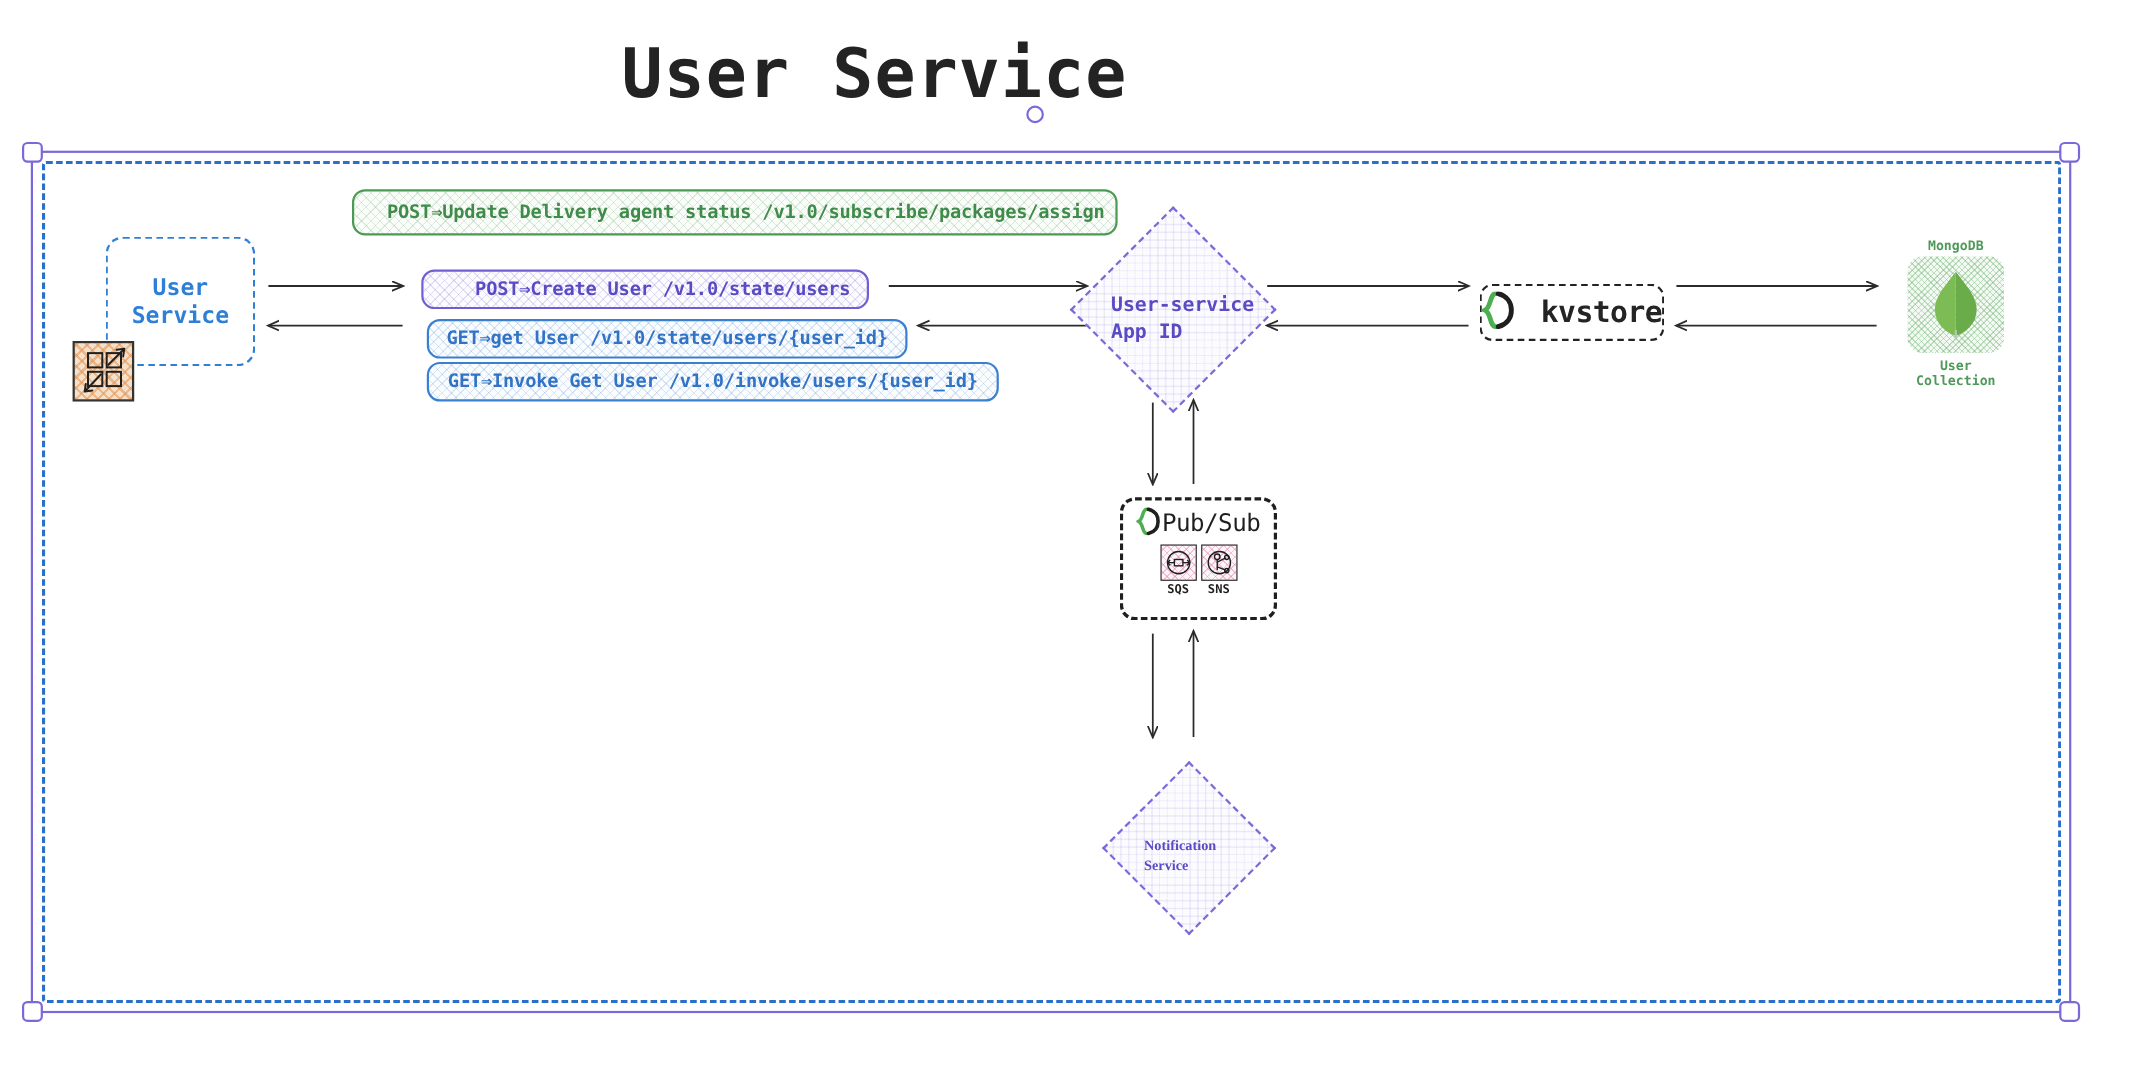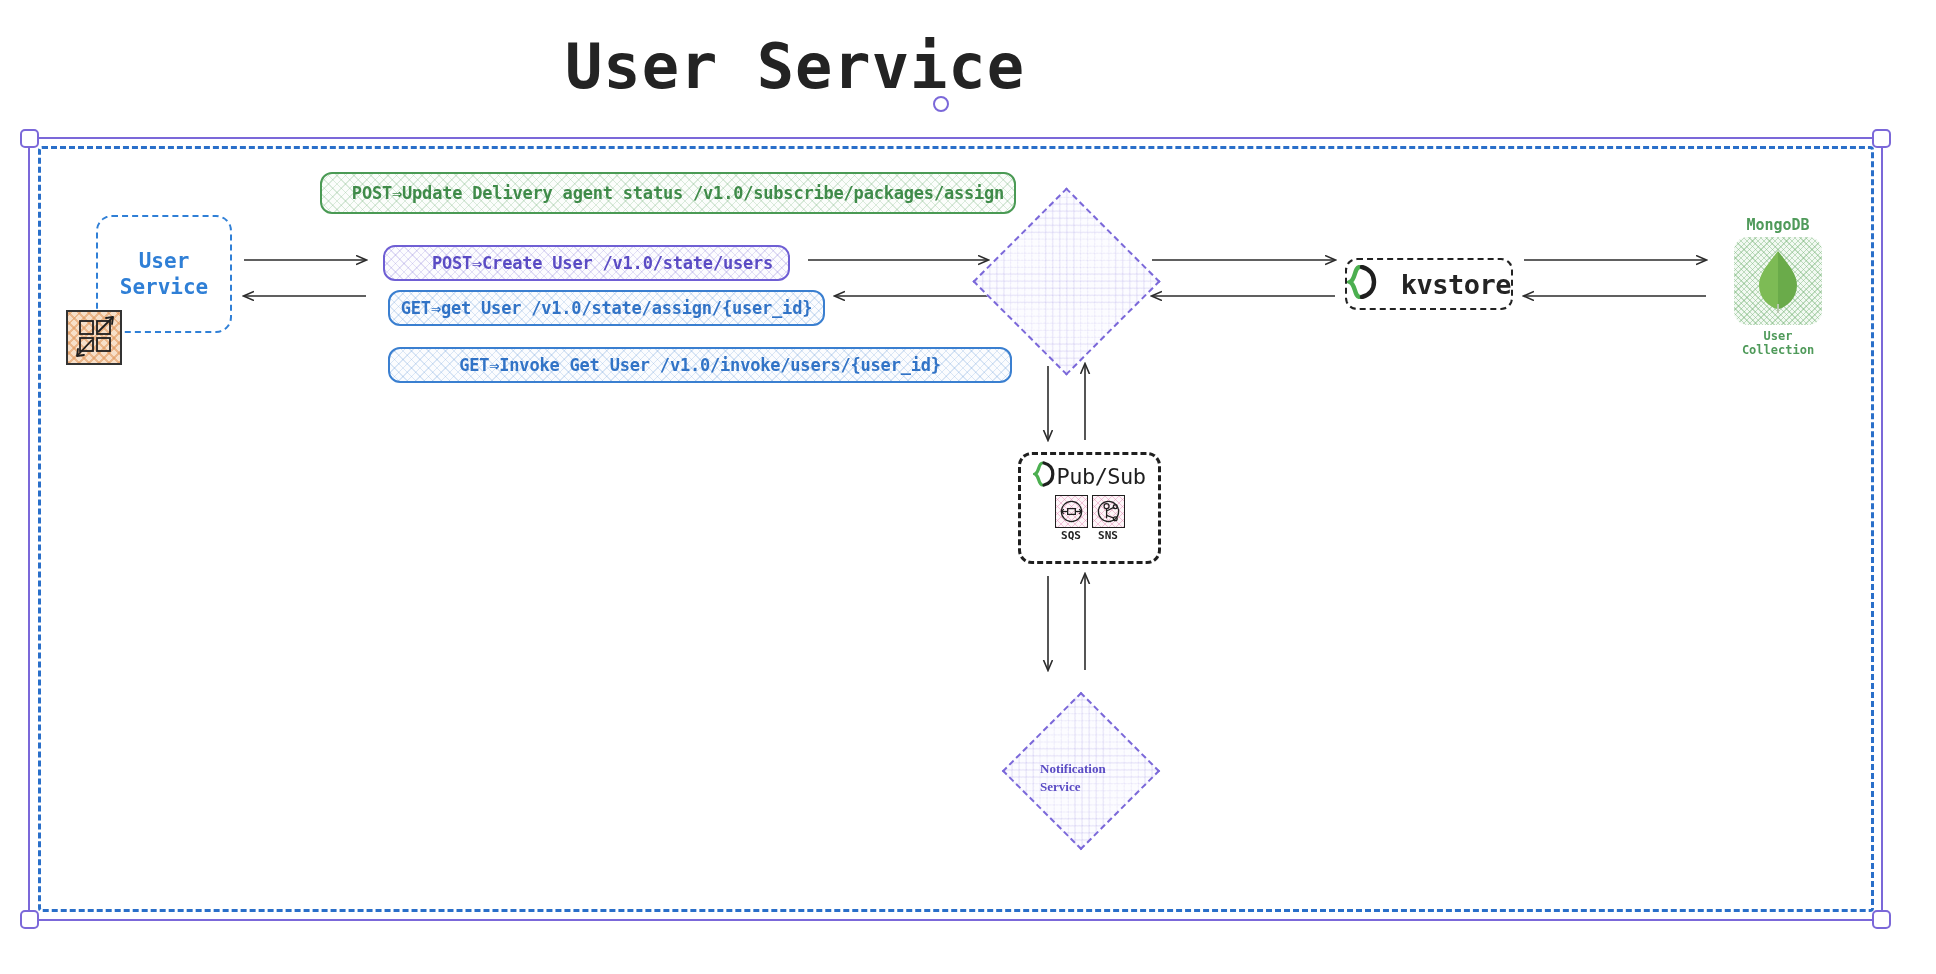--- a/index.html
+++ b/index.html
@@ -164,21 +164,21 @@
     color: #3173c6;
     background-color: #fbfcfe;
     background-image:
       repeating-linear-gradient(45deg, rgba(95,150,215,.22) 0 1px, transparent 1px 6px),
       repeating-linear-gradient(-45deg, rgba(95,150,215,.22) 0 1px, transparent 1px 6px);
   }
 
   #api-subscribe { left: 320px; top: 172px; width: 696px; height: 42px; }
   #api-create-user { left: 383px; top: 245px; width: 407px; height: 36px; }
   #api-get-user { left: 388px; top: 290px; width: 437px; height: 36px; }
-  #api-invoke-user { left: 388px; top: 347px; width: 624px; height: 36px; }
+  #api-invoke-user { left: 388px; top: 329px; width: 520px; height: 36px; }
 
   
   .diamond {
     position: absolute;
     box-sizing: border-box;
     border: 2.5px dashed #7b68d9;
     background-color: #fcfcff;
     background-image:
       repeating-linear-gradient(45deg, rgba(140,125,220,.16) 0 1px, transparent 1px 7px),
       repeating-linear-gradient(-45deg, rgba(140,125,220,.16) 0 1px, transparent 1px 7px);
@@ -251,21 +251,21 @@
   
   #mongodb-group {
     position: absolute;
     left: 1718px;
     top: 216px;
     width: 120px;
     text-align: center;
   }
   #mongodb-title {
     font-family: "DejaVu Sans Mono", "Liberation Mono", monospace;
-    font-size: 15px;
+    font-size: 12px;
     font-weight: 700;
     color: #4f9a5a;
     margin-bottom: 3px;
   }
   #mongodb-icon {
     width: 88px;
     height: 88px;
     margin: 0 auto;
     border-radius: 14px;
     background-color: #f2f9f2;
@@ -416,25 +416,27 @@
         <line x1="24" y1="28" x2="9" y2="44"></line>
         <path d="M9,44 L16,43 M9,44 L10,37" stroke-linecap="round"></path>
       </g>
     </svg>
   </div>
 
   <div id="api-subscribe" class="api-box green">POST⇒Update Delivery agent status /v1.0/subscribe/packages/assign</div>
 
   <div id="api-create-user" class="api-box purple">POST⇒Create User /v1.0/state/users</div>
 
-  <div id="api-get-user" class="api-box blue">GET⇒get User /v1.0/state/assign/{user_id}</div>
+  <div id="api-get-user" class="api-box blue">GET⇒get User /v1.0/state/users/{user_id}</div>
 
   <div id="api-invoke-user" class="api-box blue">GET⇒Invoke Get User /v1.0/invoke/users/{user_id}</div>
 
   <div id="appid-diamond" class="diamond"></div>
+  <div id="appid-diamond-text" class="diamond-text">User-service
+App ID</div>
 
   <div id="kvstore-node">
     <span>
       <svg width="30" height="34" viewBox="0 0 30 34" xmlns="http://www.w3.org/2000/svg">
         <path d="M13,2 C7,2 9,14 3,17 C9,20 7,32 13,32" fill="none" stroke="#4caf50" stroke-width="4.4" stroke-linecap="round"></path>
         <path d="M15,2 C23,4 27,10 27,17 C27,24 23,30 15,32" fill="none" stroke="#1f1f1f" stroke-width="4.4" stroke-linecap="round"></path>
       </svg>
     </span>
     <span id="kvstore-label">kvstore</span>
   </div>

